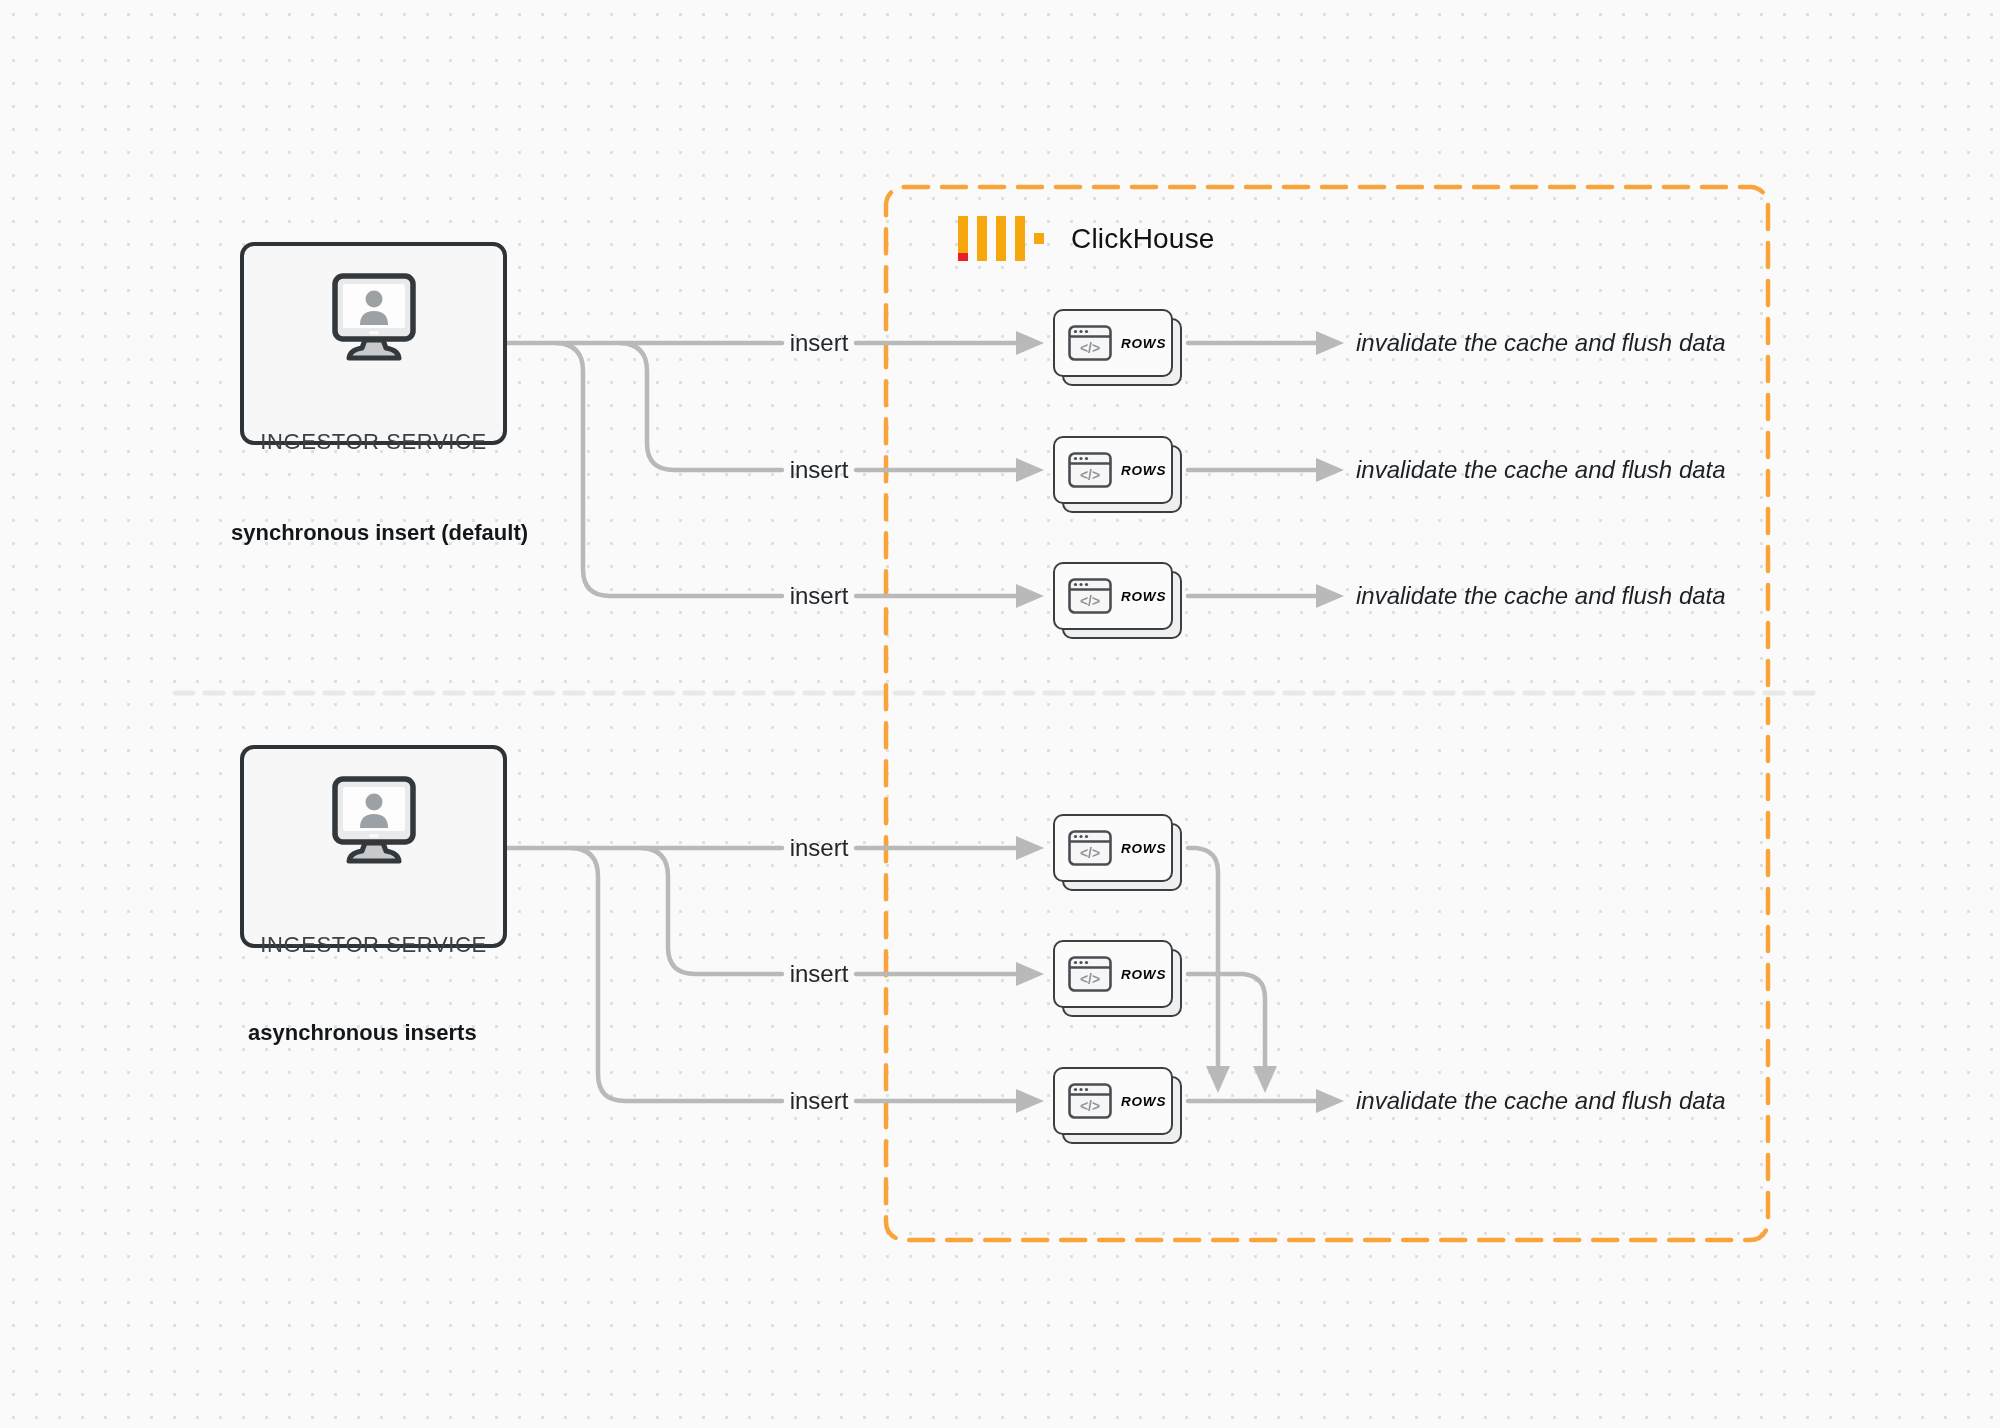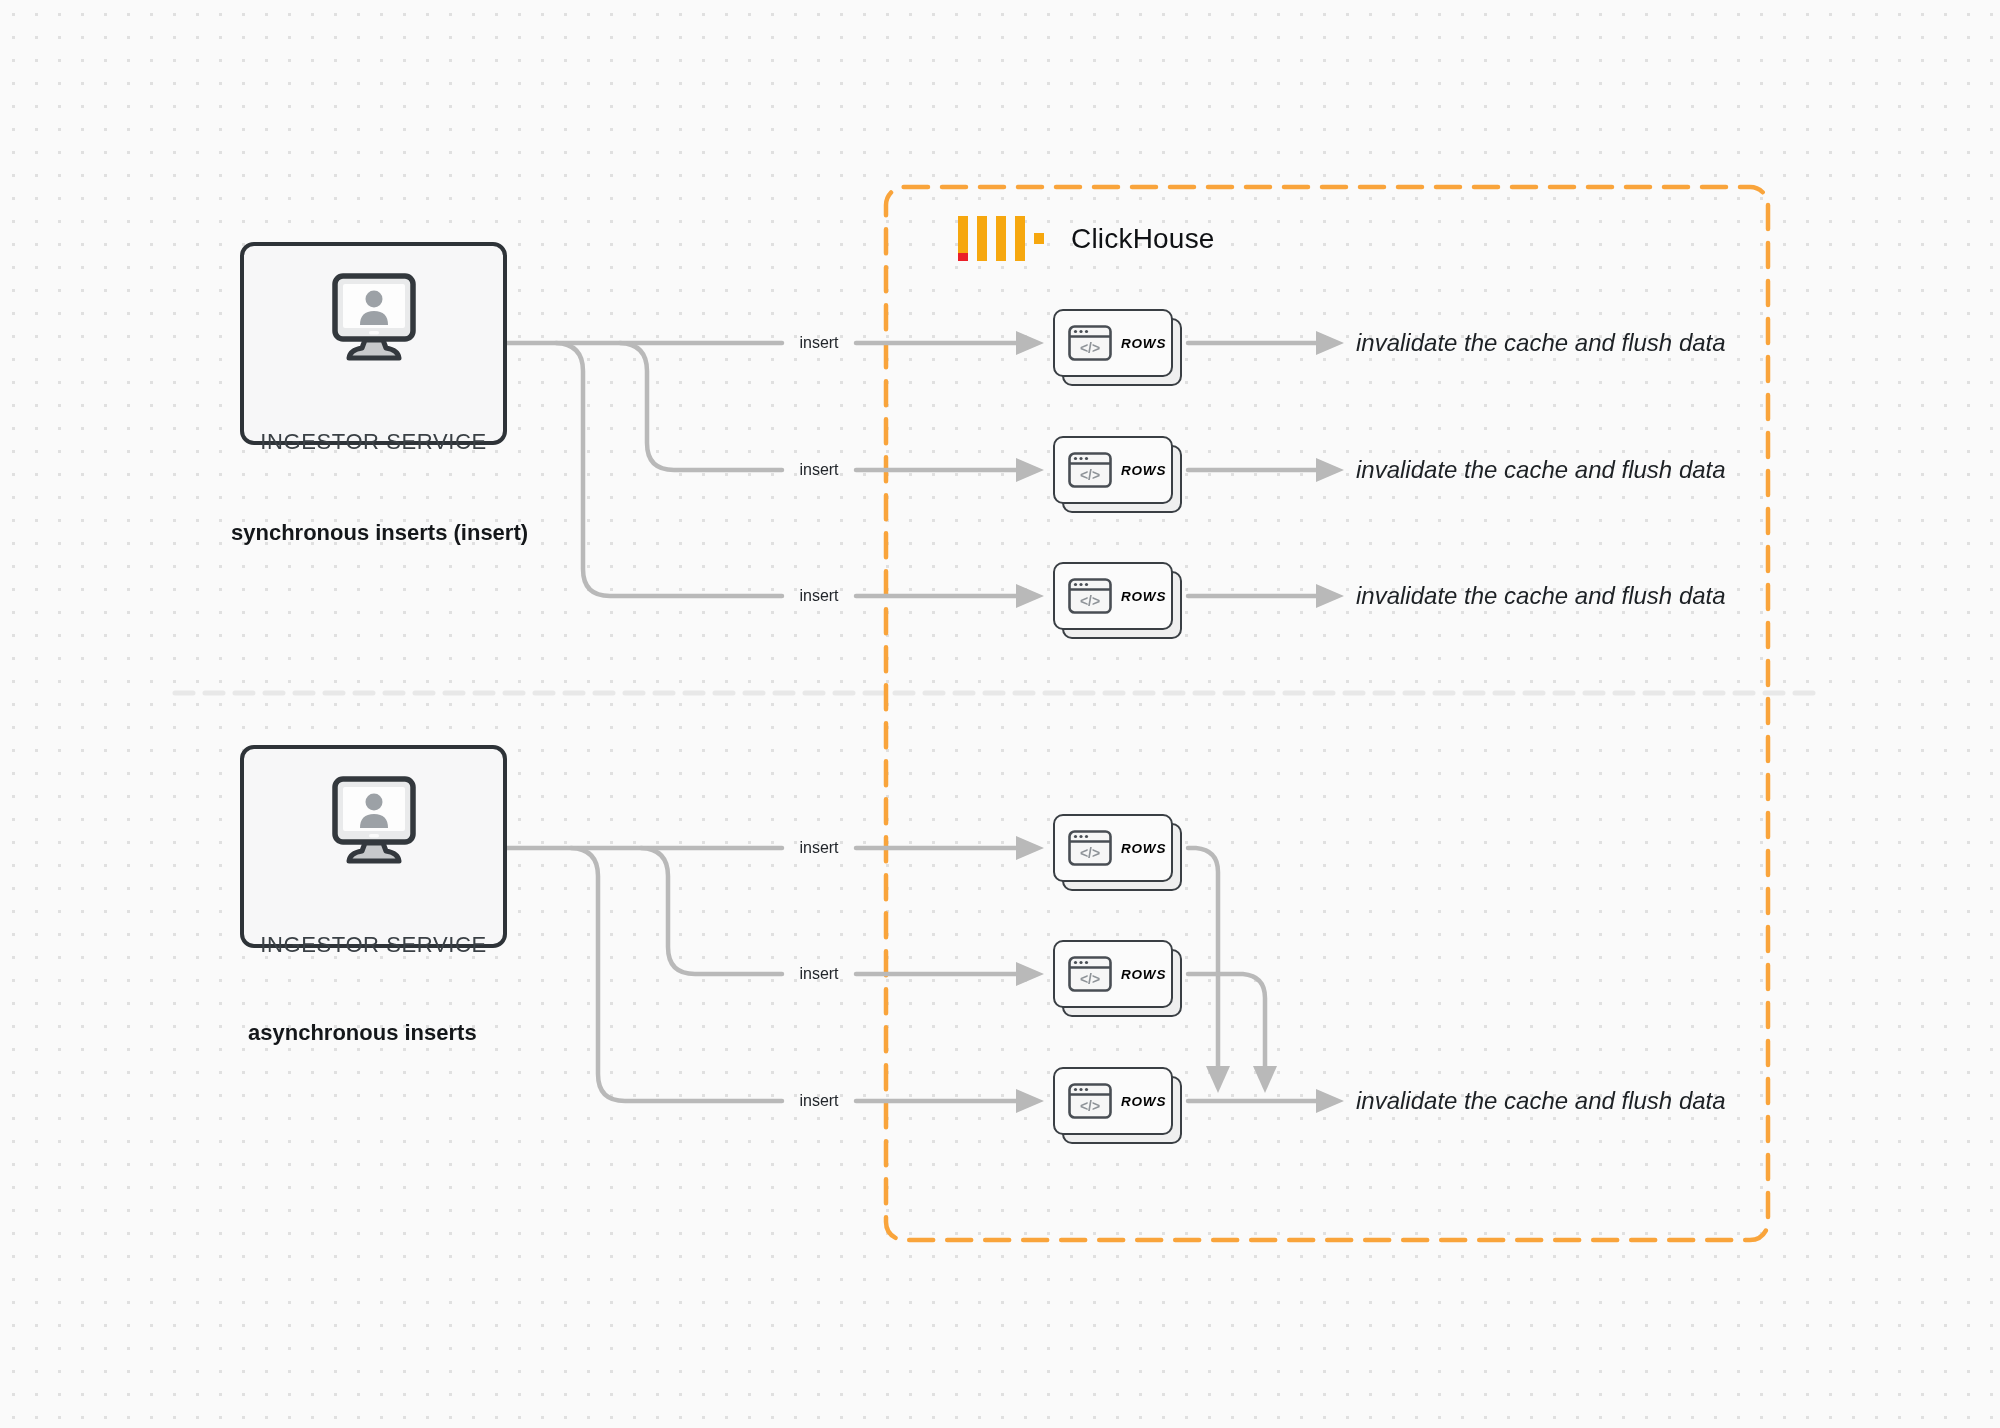--- a/index.html
+++ b/index.html
@@ -65,21 +65,21 @@
     position:absolute;
     transform:translateY(-50%);
     font-size:22px;
     font-weight:bold;
     color:#14171a;
   }
   
   .insert-label{
     position:absolute;
     transform:translate(-50%,-50%);
-    font-size:16px;
+    font-size:24px;
     color:#22262b;
     white-space:nowrap;
   }
   
   .result-label{
     position:absolute;
     transform:translateY(-50%);
     font-size:24px;
     color:#1d2125;
     white-space:nowrap;
@@ -208,21 +208,21 @@
       <rect x="10" y="4" width="78" height="63" rx="8" fill="#e9eaeb" stroke="#33383d" stroke-width="5.5"></rect>
       <rect x="18" y="12" width="62" height="44" rx="2" fill="#fdfdfd"></rect>
       <circle cx="49" cy="27" r="8.5" fill="#9ca1a6"></circle>
       <path d="M35 53 Q35 39 49 39 Q63 39 63 53 Z" fill="#9ca1a6"></path>
       <rect x="44" y="59" width="10" height="3.5" rx="1.75" fill="#fbfbfb"></rect>
       <path d="M40 68 h18 l3 8 q12 2 13 10 h-50 q1 -8 13 -10 Z" fill="#c7c9cb" stroke="#33383d" stroke-width="5" stroke-linejoin="round"></path>
     </svg>
     <div class="service-label">INGESTOR SERVICE</div>
   </div>
 
-  <div class="caption" style="left:231px; top:533px;">synchronous inserts (insert)</div>
+  <div class="caption" style="left:231px; top:533px;">synchronous insert (default)</div>
   <div class="caption" style="left:248px; top:1033px;text-align:right;">asynchronous inserts</div>
 
   <div class="insert-label" style="left:819px; top:343px;">insert</div>
   <div class="insert-label" style="left:819px; top:470px;">insert</div>
   <div class="insert-label" style="left:819px; top:596px;">insert</div>
   <div class="insert-label" style="left:819px; top:848px;">insert</div>
   <div class="insert-label" style="left:819px; top:974px;">insert</div>
   <div class="insert-label" style="left:819px; top:1101px;">insert</div>
 
   <div class="rows-card" style="left:1053px; top:309px;">

